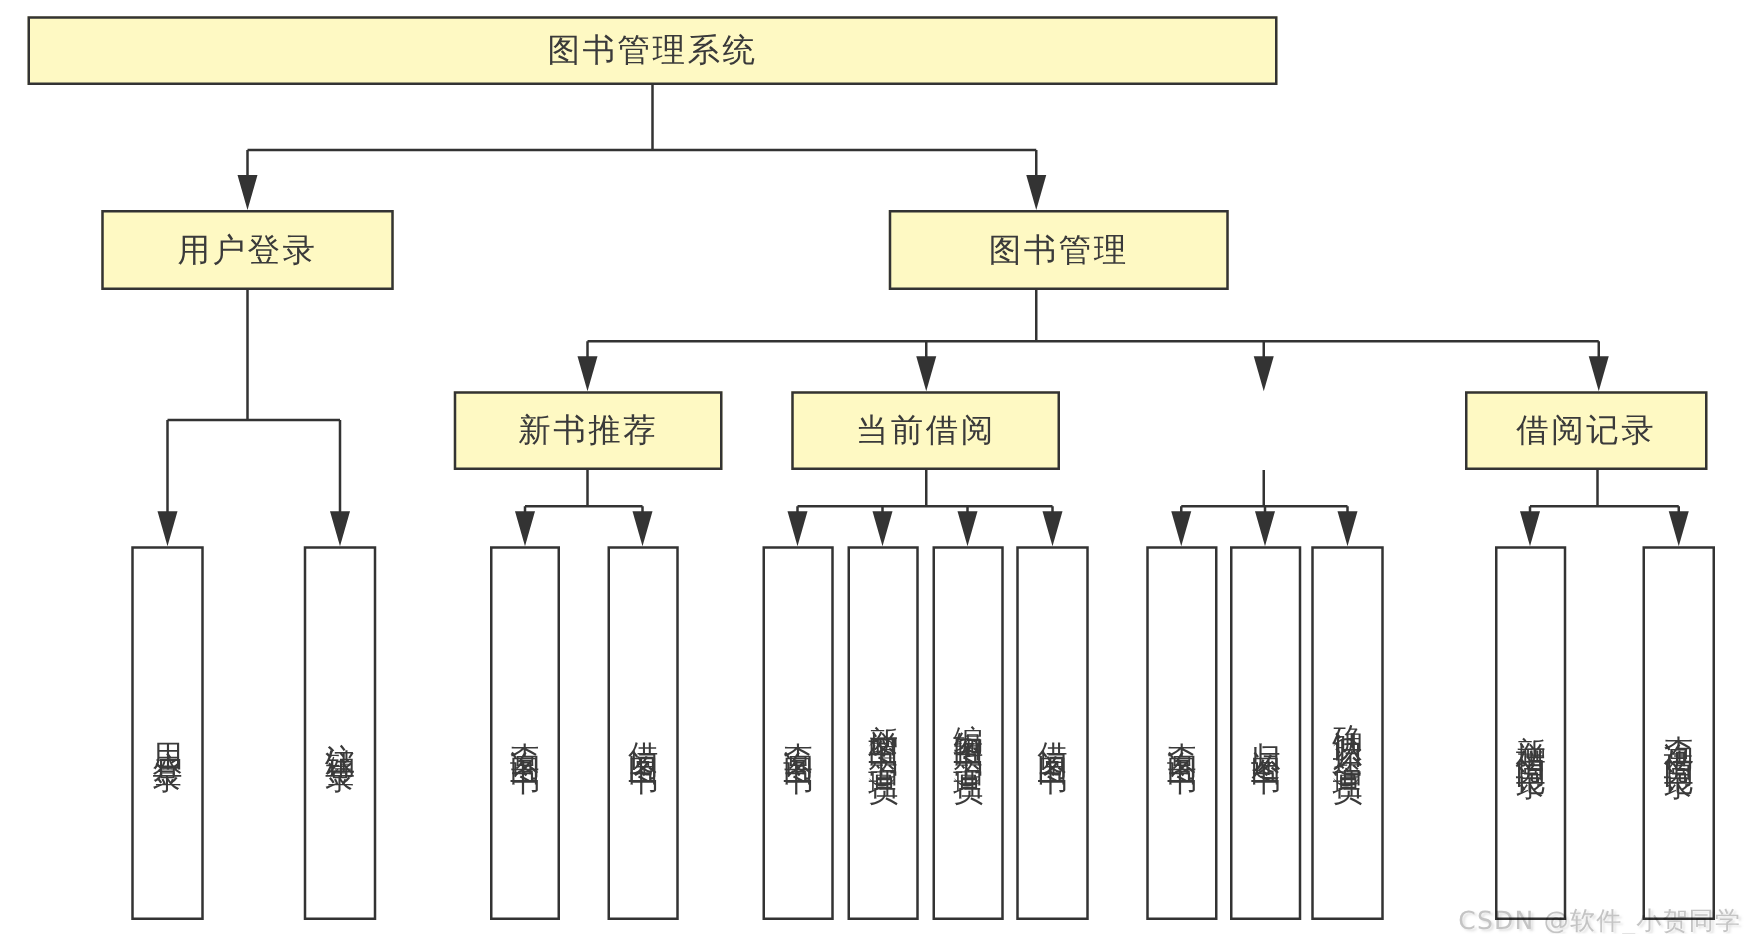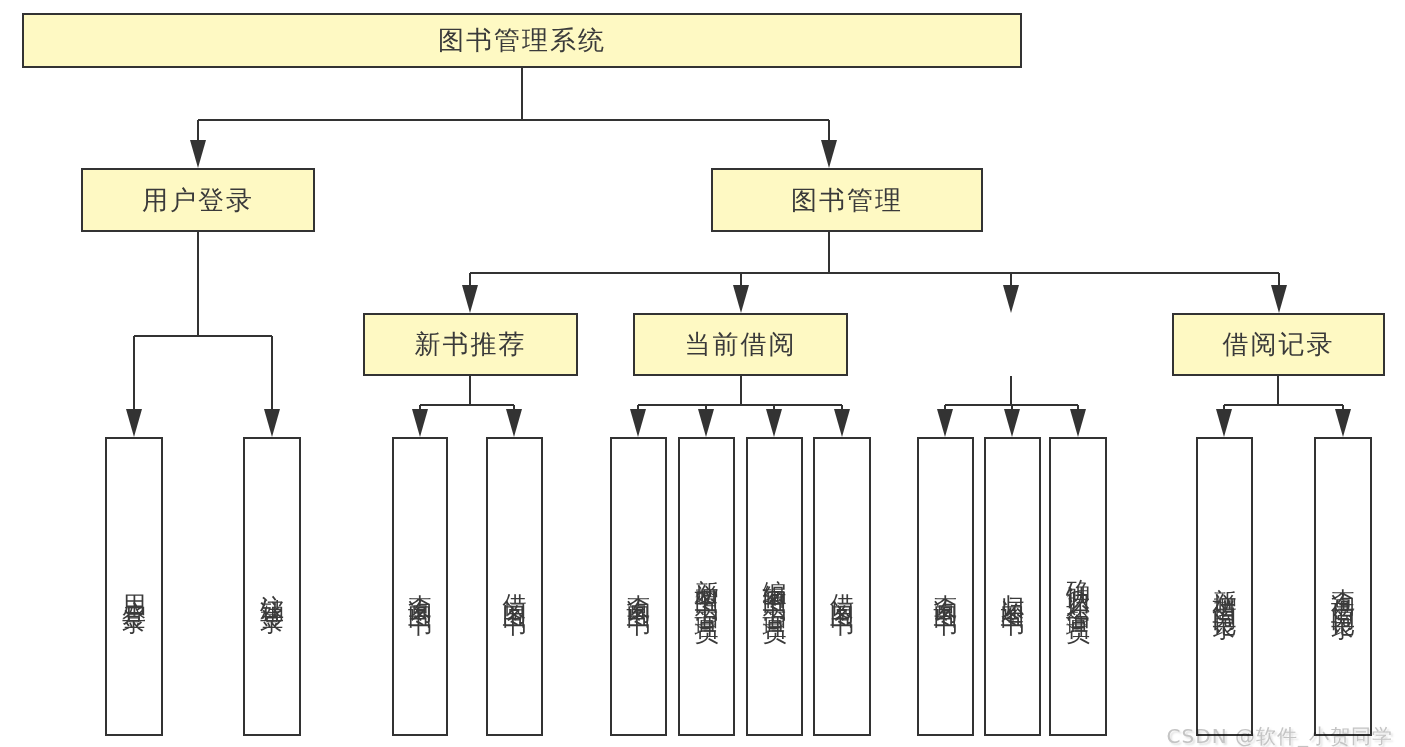--- a/index.html
+++ b/index.html
@@ -85,21 +85,21 @@
   <div class="node" style="left:711px;top:168px;width:272px;height:64px;">
     <span>图书管理</span>
   </div>
 
   <div class="node" style="left:363px;top:313px;width:215px;height:63px;">
     <span>新书推荐</span>
   </div>
   <div class="node" style="left:633px;top:313px;width:215px;height:63px;">
     <span>当前借阅</span>
   </div>
-  <div class="node" style="left:1172px;top:313px;width:213px;height:63px;">
+  <div class="node" style="left:1172px;top:313px;width:194px;height:63px;">
     <span>借阅记录</span>
   </div>
 
   <div class="vnode" style="left:105px;top:437px;width:58px;height:299px;">
     <span>用户登录</span>
   </div>
   <div class="vnode" style="left:243px;top:437px;width:58px;height:299px;">
     <span>注销登录</span>
   </div>
 

